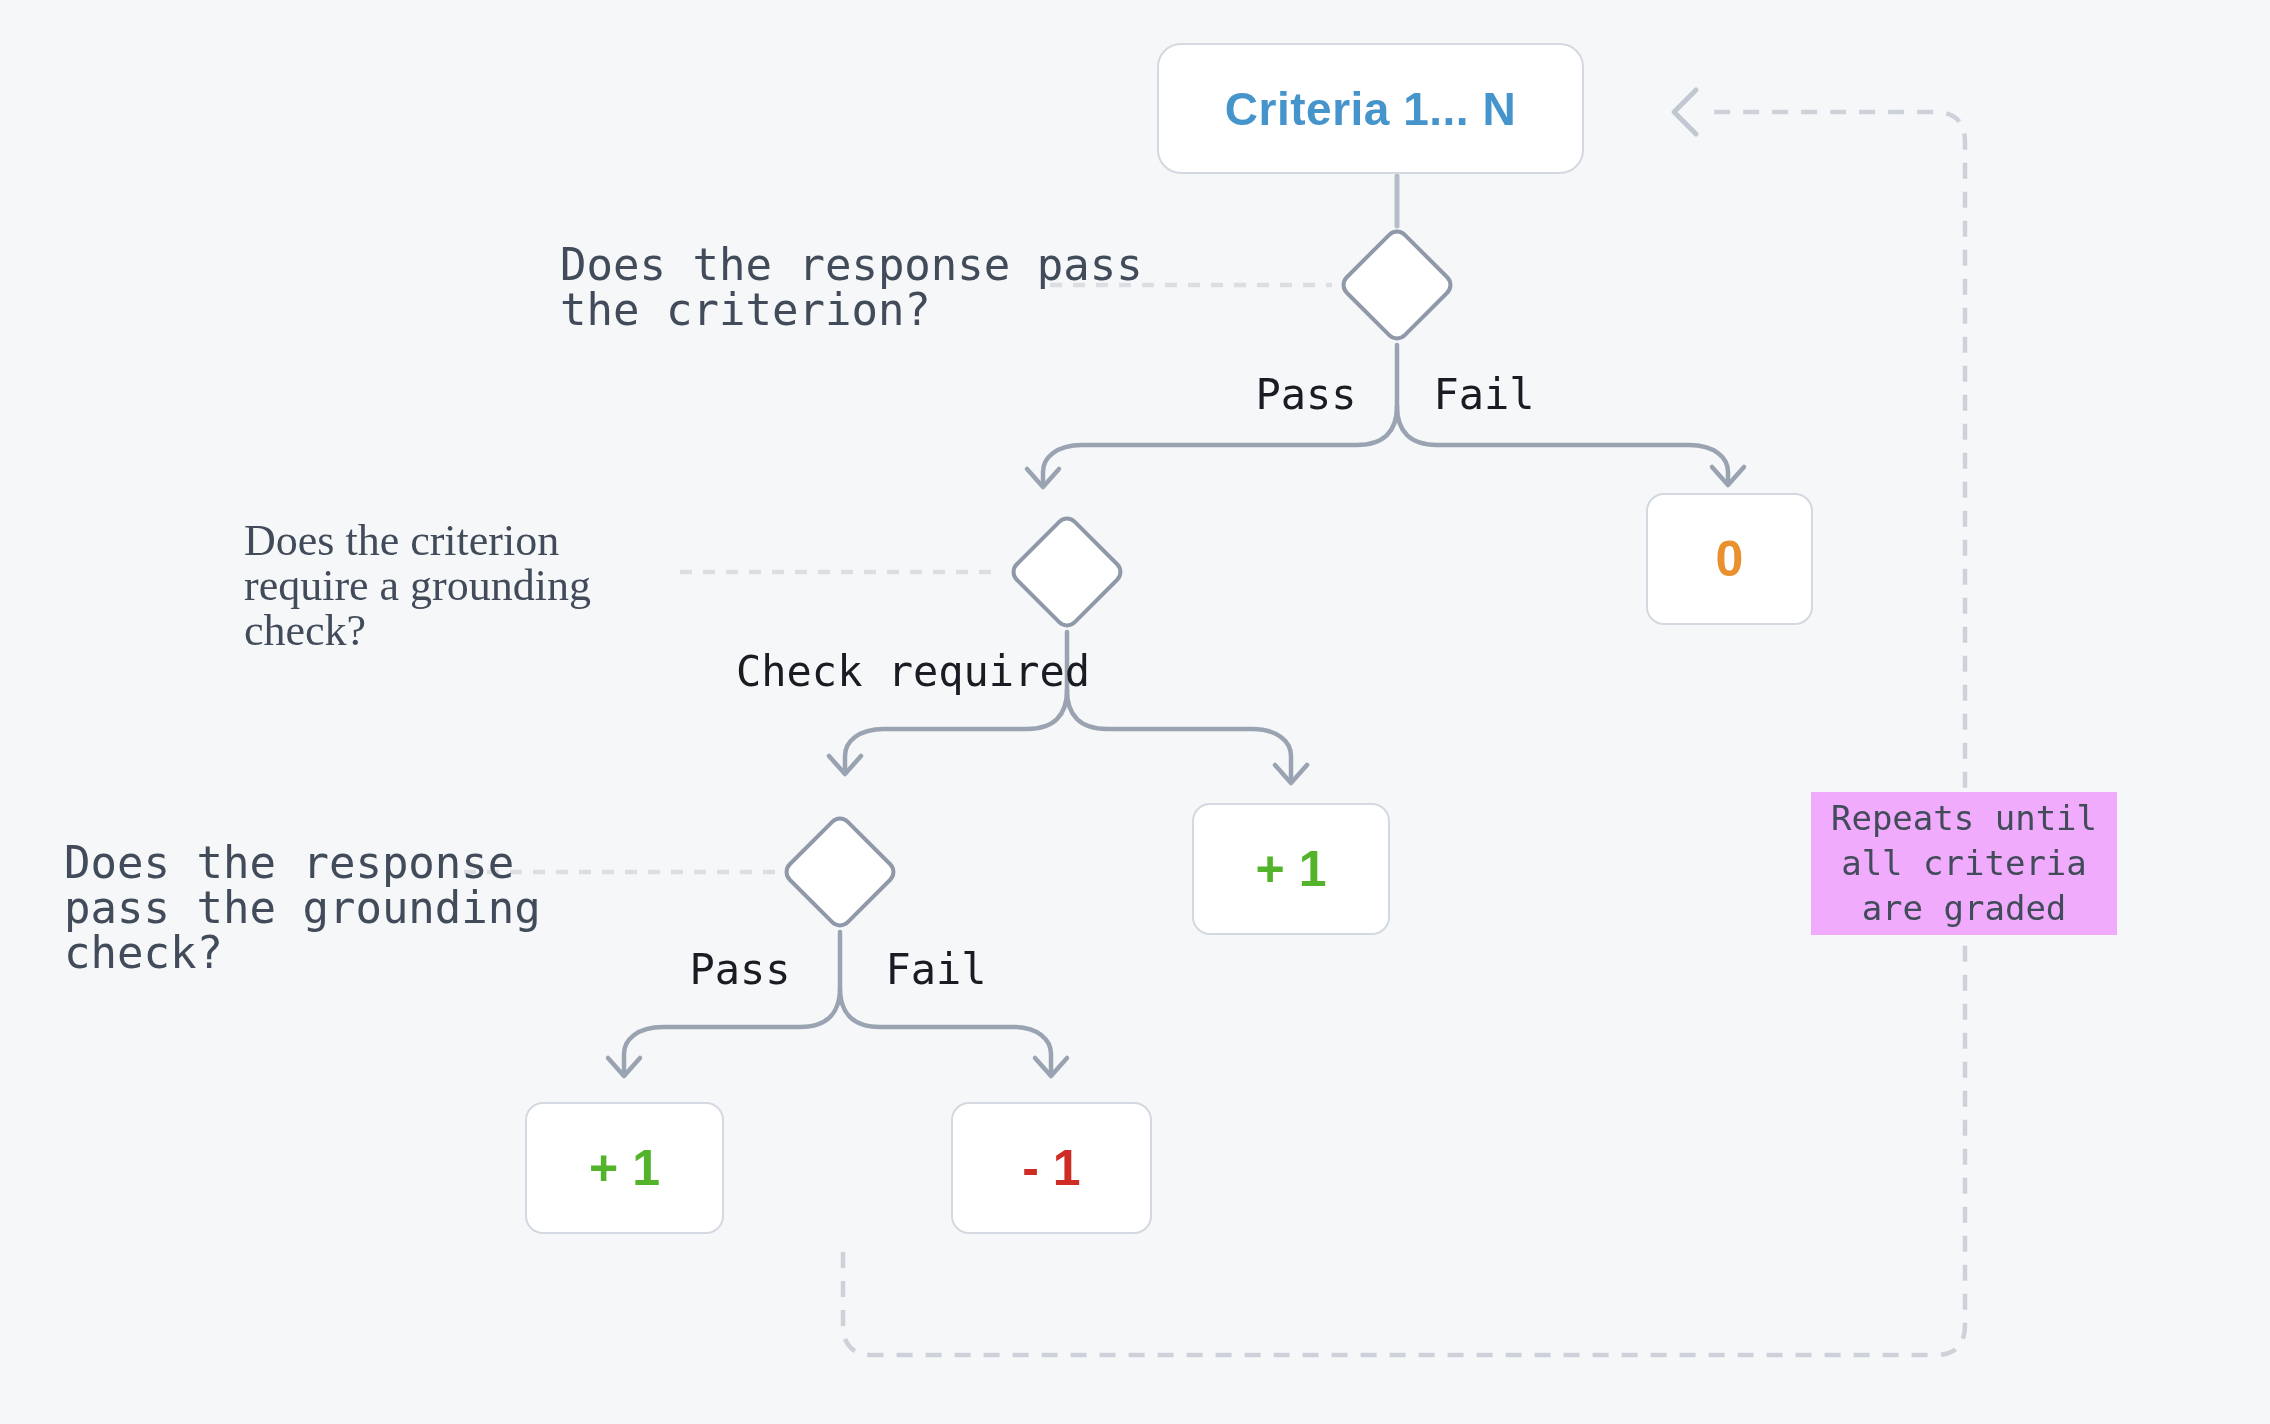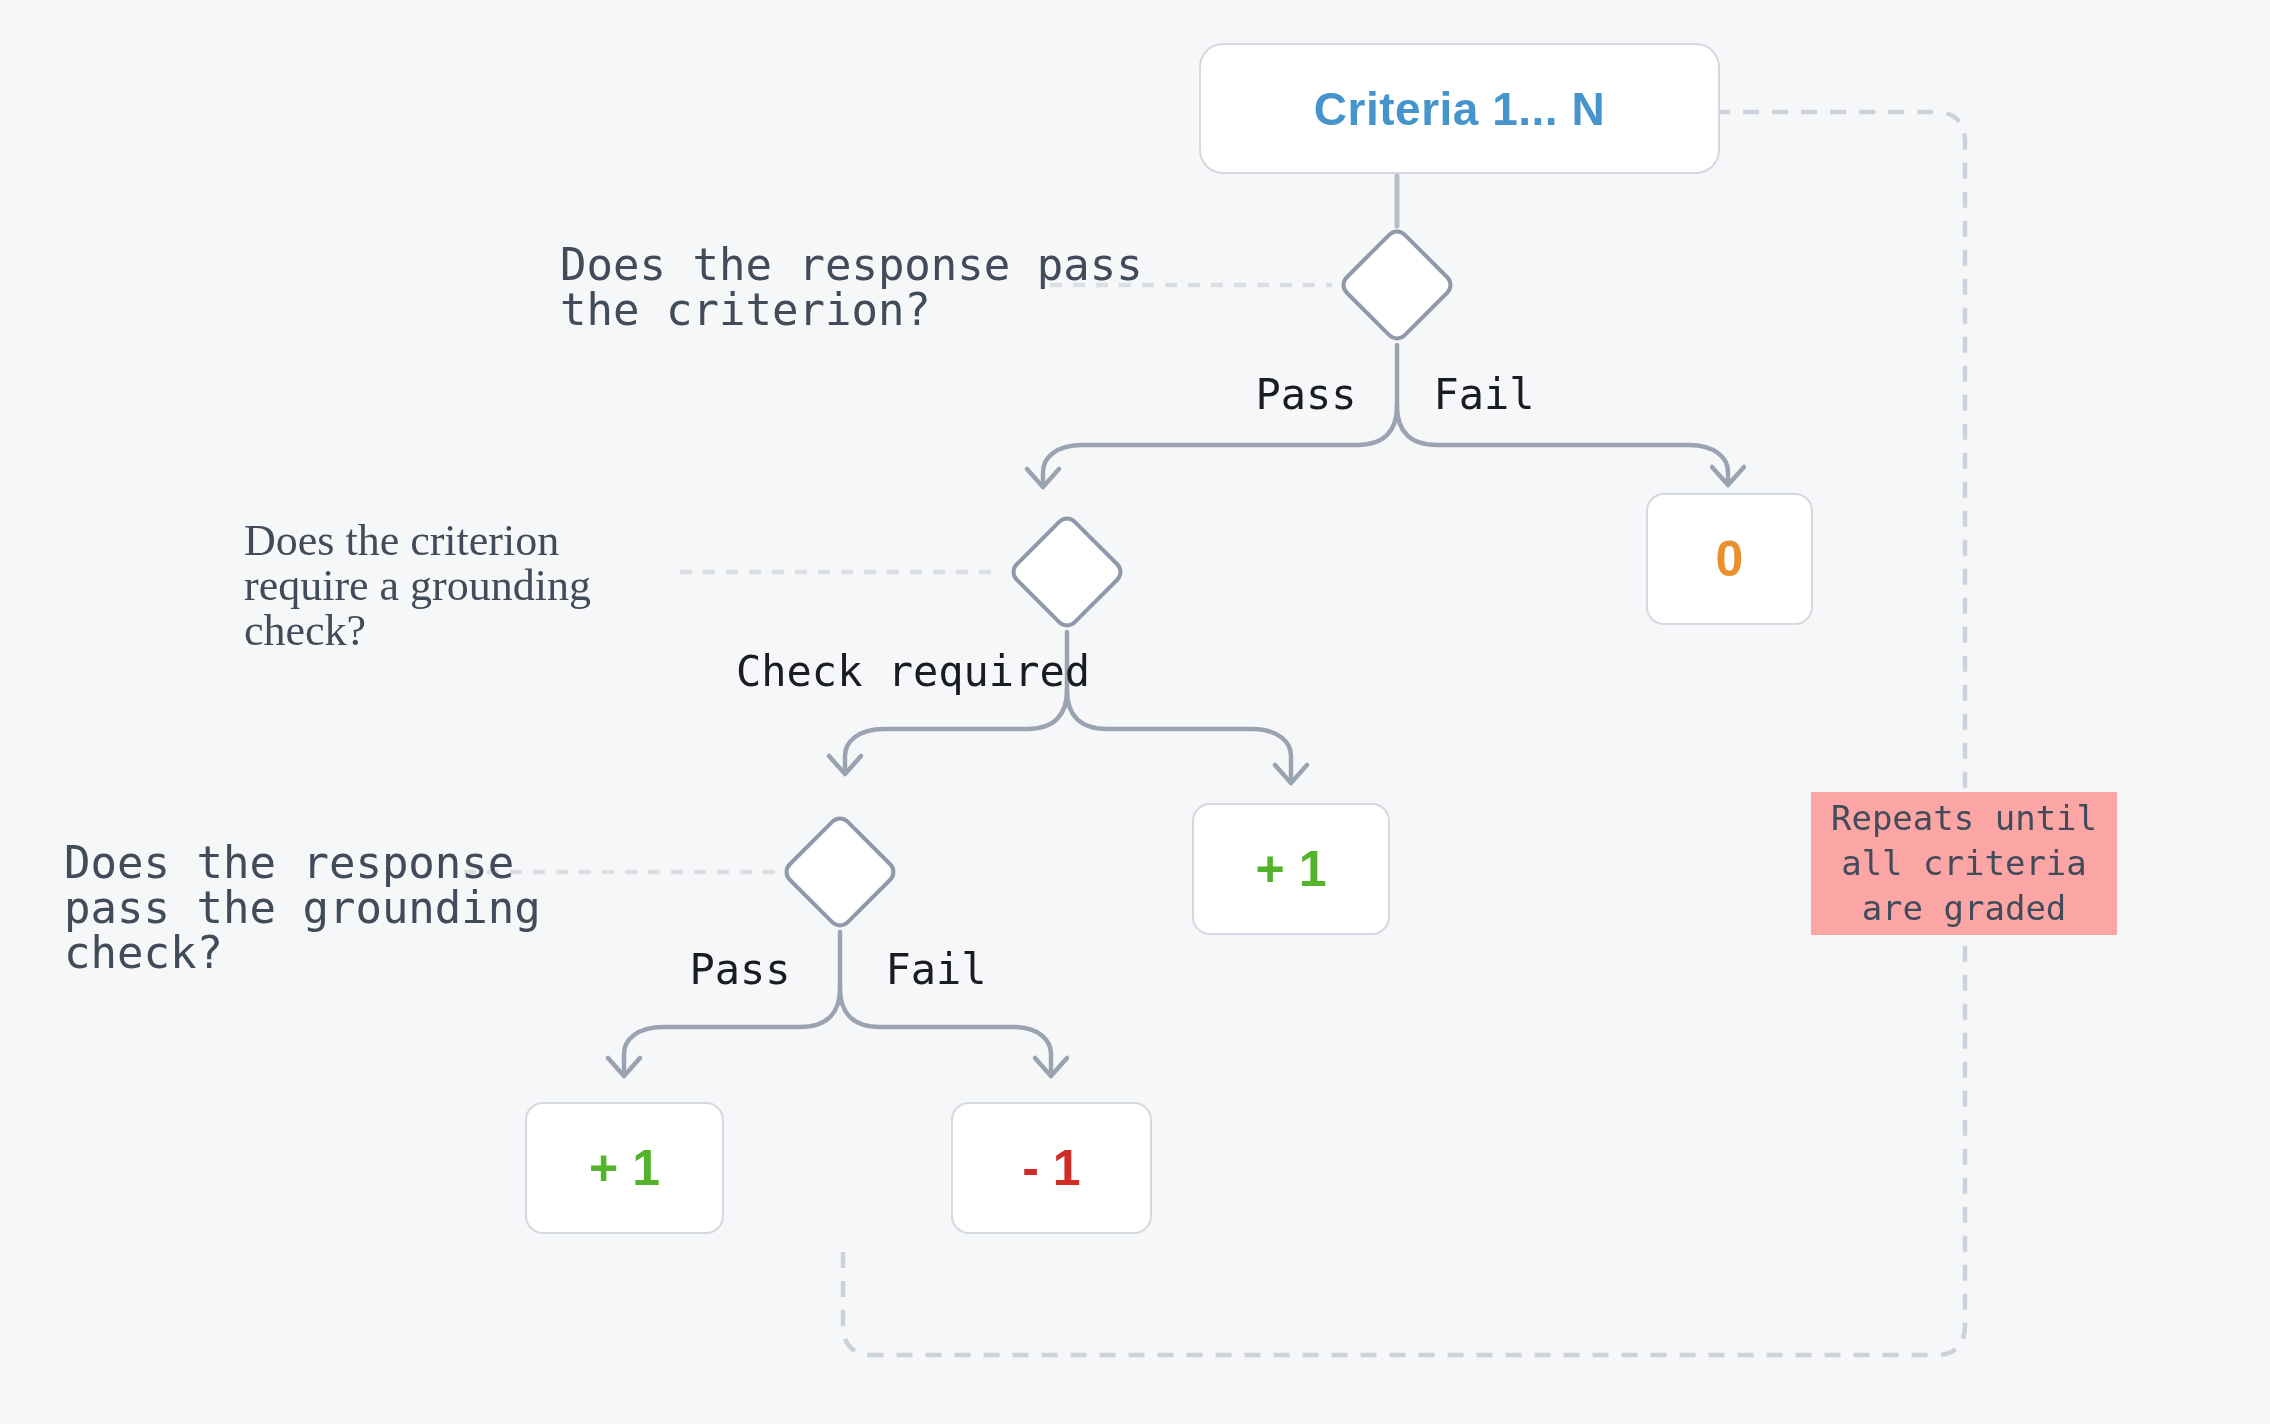--- a/index.html
+++ b/index.html
@@ -46,21 +46,21 @@
     white-space:nowrap;
   }
   .loop-note{
     position:absolute;
     transform:translateX(-50%);
     font-family:"DejaVu Sans Mono", monospace;
     font-size:34px;line-height:45px;
     color:#414b59;
     text-align:center;
     white-space:pre-line;
-    background:#fca5a5;
+    background:#f0abfc;
     padding:4px 16px;
   }
 </style>
 </head>
 <body>
 
 <div class="canvas">
 
   <svg class="wires" width="2270" height="1424" viewBox="0 0 2270 1424">
 
@@ -95,21 +95,21 @@
     <path d="M 843 1252 L 843 1325 Q 843 1355 873 1355 L 1935 1355 Q 1965 1355 1965 1325 L 1965 142 Q 1965 112 1935 112 L 1702 112" fill="none" stroke="#cdd2da" stroke-width="4.5" stroke-dasharray="16 13"></path>
     <path d="M 1696 90 L 1674 112 L 1696 134" fill="none" stroke="#c2c8d1" stroke-width="5" stroke-linecap="round" stroke-linejoin="round"></path>
 
     <g fill="#ffffff" stroke="#8f99a9" stroke-width="4">
       <rect x="1356" y="244" width="82" height="82" rx="11" transform="rotate(45 1397 285)"></rect>
       <rect x="1026" y="531" width="82" height="82" rx="11" transform="rotate(45 1067 572)"></rect>
       <rect x="799" y="831" width="82" height="82" rx="11" transform="rotate(45 840 872)"></rect>
     </g>
   </svg>
 
-  <div class="node start" style="left:1199px;top:43px;width:521px;height:131px;">
+  <div class="node start" style="left:1157px;top:43px;width:427px;height:131px;">
     <span class="start-label" style="color: rgb(69, 148, 203);">Criteria 1... N</span>
   </div>
 
   <div class="node score" style="left:1646px;top:493px;width:167px;height:132px;">
     <span class="score-label" style="color: rgb(232, 145, 46);">0</span>
   </div>
 
   <div class="node score" style="left:1192px;top:803px;width:198px;height:132px;">
     <span class="score-label" style="color: rgb(83, 179, 42);">+ 1</span>
   </div>

